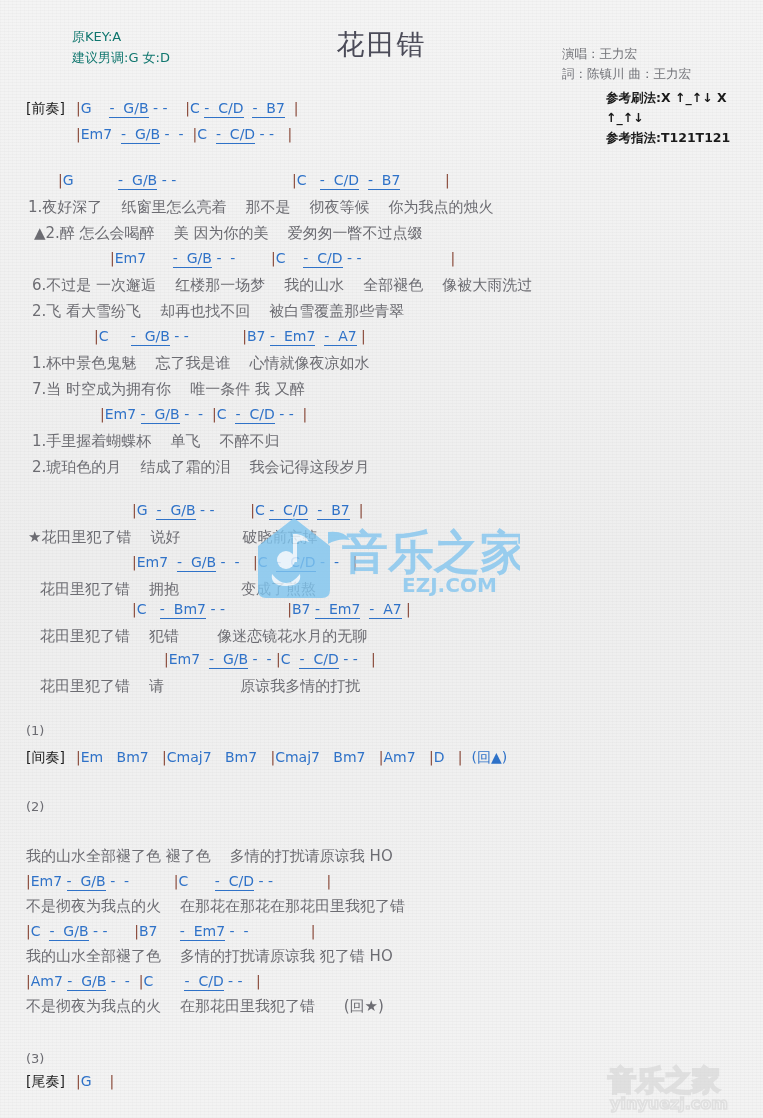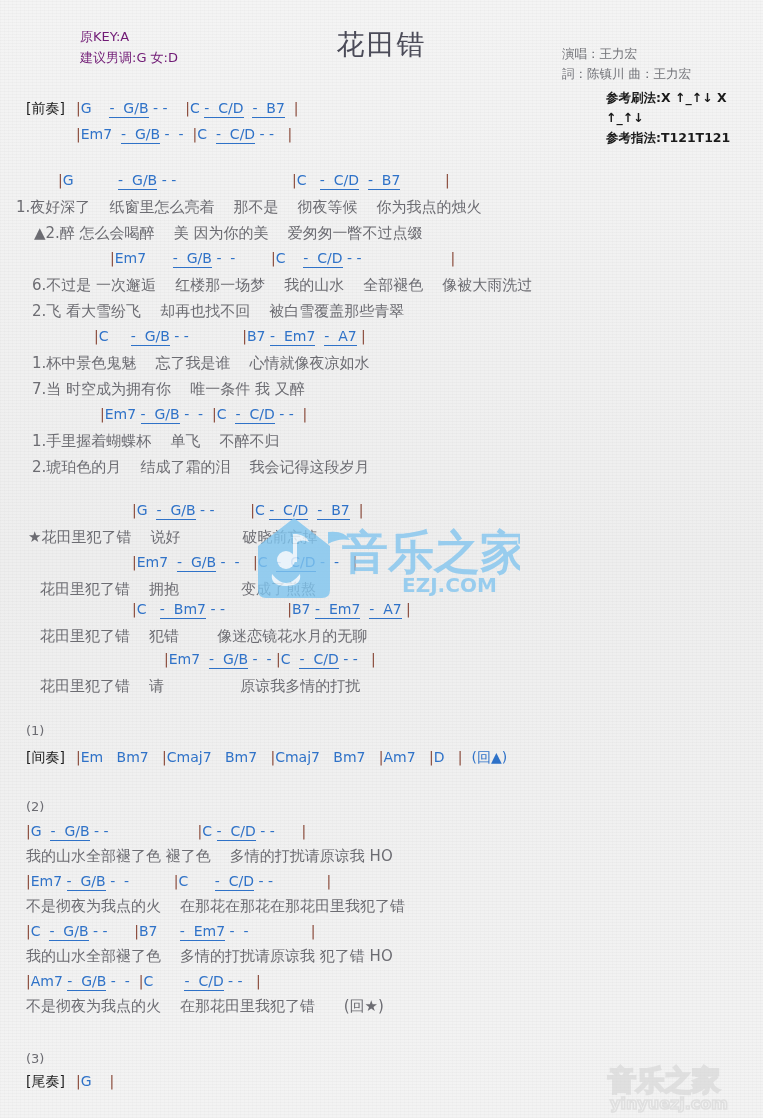--- a/index.html
+++ b/index.html
@@ -20,21 +20,21 @@
   }
   .sheet{position:absolute;inset:0;}
 
   
   .title{
     position:absolute;left:0;right:0;top:26px;
     text-align:center;
     font-size:28px;color:#4b4b58;letter-spacing:2px;
     font-family:"DejaVu Sans","Liberation Sans",sans-serif;
   }
-  .key-block{position:absolute;left:80px;top:26px;font-size:13px;color:#701a75;line-height:21px;}
+  .key-block{position:absolute;left:72px;top:26px;font-size:13px;color:#0f766e;line-height:21px;}
   .meta-block{position:absolute;left:562px;top:44px;font-size:12.5px;color:#6f7076;line-height:20px;}
   .play-block{position:absolute;left:606px;top:88px;font-size:12.5px;color:#1a1a1a;line-height:20px;font-weight:bold;}
   .play-block .val{font-weight:bold;}
 
   
   .row{position:absolute;white-space:pre;font-size:14px;}
   .chordrow{color:#2f72c8;font-size:14px;letter-spacing:0px;}
   .lyricrow{color:#6c6c72;font-size:15px;}
   .seclabel{color:#1d1d1d;font-size:14px;font-weight:normal;}
   .bar{color:#8a4a3a;}
@@ -74,21 +74,21 @@
   <div class="play-block">
     <div><span>参考刷法:</span><span class="val">X ↑_↑↓ X ↑_↑↓</span></div>
     <div><span>参考指法:</span><span class="val">T121T121</span></div>
   </div>
 
   <div class="row seclabel" style="left:26px;top:100px;">[前奏]</div>
   <div class="row chordrow" style="left:76px;top:100px;"><span class="bar">|</span>G    <span class="ul">-  G/B</span> - -    <span class="bar">|</span>C <span class="ul">-  C/D</span>  <span class="ul">-  B7</span>  <span class="bar">|</span></div>
   <div class="row chordrow" style="left:76px;top:126px;"><span class="bar">|</span>Em7  <span class="ul">-  G/B</span> -  -  <span class="bar">|</span>C  <span class="ul">-  C/D</span> - -   <span class="bar">|</span></div>
 
   <div class="row chordrow" style="left:58px;top:172px;"><span class="bar">|</span>G          <span class="ul">-  G/B</span> - -                          <span class="bar">|</span>C   <span class="ul">-  C/D</span>  <span class="ul">-  B7</span>          <span class="bar">|</span></div>
-  <div class="row lyricrow" style="left:16px;top:198px;">1.夜好深了    纸窗里怎么亮着    那不是    彻夜等候    你为我点的烛火</div>
+  <div class="row lyricrow" style="left:28px;top:198px;">1.夜好深了    纸窗里怎么亮着    那不是    彻夜等候    你为我点的烛火</div>
   <div class="row lyricrow" style="left:34px;top:224px;">▲2.醉 怎么会喝醉    美 因为你的美    爱匆匆一瞥不过点缀</div>
 
   <div class="row chordrow" style="left:110px;top:250px;"><span class="bar">|</span>Em7      <span class="ul">-  G/B</span> -  -        <span class="bar">|</span>C    <span class="ul">-  C/D</span> - -                    <span class="bar">|</span></div>
   <div class="row lyricrow" style="left:32px;top:276px;">6.不过是 一次邂逅    红楼那一场梦    我的山水    全部褪色    像被大雨洗过</div>
   <div class="row lyricrow" style="left:32px;top:302px;">2.飞 看大雪纷飞    却再也找不回    被白雪覆盖那些青翠</div>
 
   <div class="row chordrow" style="left:94px;top:328px;"><span class="bar">|</span>C     <span class="ul">-  G/B</span> - -            <span class="bar">|</span>B7 <span class="ul">-  Em7</span>  <span class="ul">-  A7</span> <span class="bar">|</span></div>
   <div class="row lyricrow" style="left:32px;top:354px;">1.杯中景色鬼魅    忘了我是谁    心情就像夜凉如水</div>
   <div class="row lyricrow" style="left:32px;top:380px;">7.当 时空成为拥有你    唯一条件 我 又醉</div>
 
@@ -107,21 +107,20 @@
 
   <div class="row chordrow" style="left:164px;top:651px;"><span class="bar">|</span>Em7  <span class="ul">-  G/B</span> -  - <span class="bar">|</span>C  <span class="ul">-  C/D</span> - -   <span class="bar">|</span></div>
   <div class="row lyricrow" style="left:40px;top:677px;">花田里犯了错    请                原谅我多情的打扰</div>
 
   <div class="para-num" style="left:26px;top:723px;">(1)</div>
   <div class="row seclabel" style="left:26px;top:749px;">[间奏]</div>
   <div class="row chordrow" style="left:76px;top:749px;"><span class="bar">|</span>Em   Bm7   <span class="bar">|</span>Cmaj7   Bm7   <span class="bar">|</span>Cmaj7   Bm7   <span class="bar">|</span>Am7   <span class="bar">|</span>D   <span class="bar">|</span>  (回▲)</div>
 
   <div class="para-num" style="left:26px;top:799px;">(2)</div>
 
-  <div class="row chordrow" style="left:26px;top:823px;"><span class="bar">|</span>G  <span class="ul">-  G/B</span> - -                    <span class="bar">|</span>C <span class="ul">-  C/D</span> - -      <span class="bar">|</span></div>
   <div class="row lyricrow" style="left:26px;top:847px;">我的山水全部褪了色 褪了色    多情的打扰请原谅我 HO</div>
 
   <div class="row chordrow" style="left:26px;top:873px;"><span class="bar">|</span>Em7 <span class="ul">-  G/B</span> -  -          <span class="bar">|</span>C      <span class="ul">-  C/D</span> - -            <span class="bar">|</span></div>
   <div class="row lyricrow" style="left:26px;top:897px;">不是彻夜为我点的火    在那花在那花在那花田里我犯了错</div>
 
   <div class="row chordrow" style="left:26px;top:923px;text-align:right;"><span class="bar">|</span>C  <span class="ul">-  G/B</span> - -      <span class="bar">|</span>B7     <span class="ul">-  Em7</span> -  -              <span class="bar">|</span></div>
   <div class="row lyricrow" style="left:26px;top:947px;">我的山水全部褪了色    多情的打扰请原谅我 犯了错 HO</div>
 
   <div class="row chordrow" style="left:26px;top:973px;"><span class="bar">|</span>Am7 <span class="ul">-  G/B</span> -  -  <span class="bar">|</span>C       <span class="ul">-  C/D</span> - -   <span class="bar">|</span></div>
   <div class="row lyricrow" style="left:26px;top:997px;">不是彻夜为我点的火    在那花田里我犯了错      (回★)</div>

